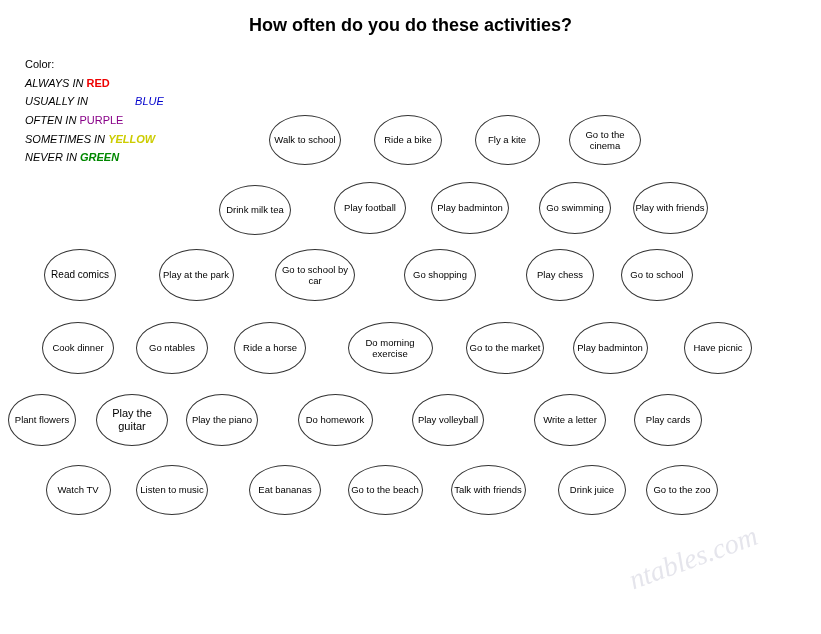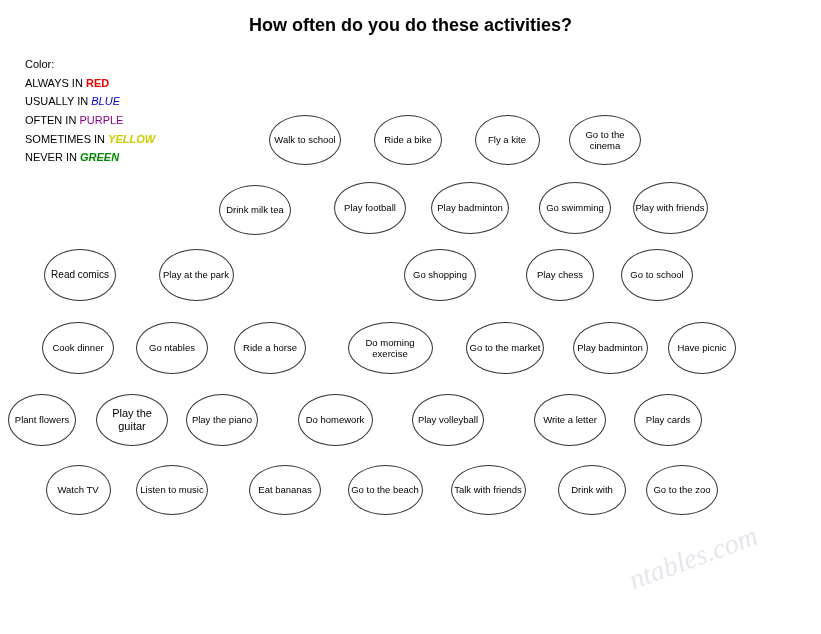--- a/index.html
+++ b/index.html
@@ -26,25 +26,25 @@
       margin-top: 5px;
     }
     .color-legend {
       position: absolute;
       top: 55px;
       left: 25px;
       font-size: 11px;
       line-height: 1.7;
     }
     .red { color: #e00; font-weight: bold; }
-    .blue { color: #00c; font-style: italic; }
+    .blue { color: #00c; font-style: italic; margin-left: 44px; }
     .purple { color: #808; }
     .yellow { color: #cc0; font-style: italic; font-weight: bold; }
     .green { color: #080; font-style: italic; font-weight: bold; }
-    .keyword { text-transform: uppercase; font-size: 11px; }
+    .keyword { font-style: italic; text-transform: uppercase; font-size: 11px; }
 
     
     .bubble {
       position: absolute;
       border: 1.5px solid #333;
       border-radius: 50%;
       display: flex;
       align-items: center;
       justify-content: center;
       text-align: center;
@@ -100,37 +100,38 @@
     <div class="bubble" style="left: 374px; top: 115px; width: 68px; height: 50px; font-size: 9.5px;">Ride a bike</div>
     <div class="bubble" style="left: 474.5px; top: 115px; width: 65px; height: 50px; font-size: 9.5px;">Fly a kite</div>
     <div class="bubble" style="left: 569px; top: 115px; width: 72px; height: 50px; font-size: 9.5px;">Go to the cinema</div>
     <div class="bubble" style="left: 219px; top: 185px; width: 72px; height: 50px; font-size: 9.5px;">Drink milk tea</div>
     <div class="bubble" style="left: 334px; top: 182px; width: 72px; height: 52px; font-size: 9.5px;">Play football</div>
     <div class="bubble" style="left: 431px; top: 182px; width: 78px; height: 52px; font-size: 9.5px;">Play badminton</div>
     <div class="bubble" style="left: 539px; top: 182px; width: 72px; height: 52px; font-size: 9.5px;">Go swimming</div>
     <div class="bubble" style="left: 632.5px; top: 182px; width: 75px; height: 52px; font-size: 9.5px;">Play with friends</div>
     <div class="bubble" style="left: 44px; top: 249px; width: 72px; height: 52px; font-size: 10px;">Read comics</div>
     <div class="bubble" style="left: 158.5px; top: 249px; width: 75px; height: 52px; font-size: 9.5px;">Play at the park</div>
+    <div class="bubble" style="left: 275px; top: 249px; width: 80px; height: 52px; font-size: 9.5px;">Go to school by car</div>
     <div class="bubble" style="left: 404px; top: 249px; width: 72px; height: 52px; font-size: 9.5px;">Go shopping</div>
     <div class="bubble" style="left: 526px; top: 249px; width: 68px; height: 52px; font-size: 9.5px;">Play chess</div>
     <div class="bubble" style="left: 621px; top: 249px; width: 72px; height: 52px; font-size: 9.5px;">Go to school</div>
     <div class="bubble" style="left: 42px; top: 322px; width: 72px; height: 52px; font-size: 9.5px;">Cook dinner</div>
     <div class="bubble" style="left: 136px; top: 322px; width: 72px; height: 52px; font-size: 9.5px;">Go ntables</div>
     <div class="bubble" style="left: 234px; top: 322px; width: 72px; height: 52px; font-size: 9.5px;">Ride a horse</div>
     <div class="bubble" style="left: 347.5px; top: 322px; width: 85px; height: 52px; font-size: 9.5px;">Do morning exercise</div>
     <div class="bubble" style="left: 466px; top: 322px; width: 78px; height: 52px; font-size: 9.5px;">Go to the market</div>
     <div class="bubble" style="left: 572.5px; top: 322px; width: 75px; height: 52px; font-size: 9.5px;">Play badminton</div>
-    <div class="bubble" style="left: 668px; top: 322px; width: 68px; height: 52px; font-size: 9.5px;">Have picnic</div>
+    <div class="bubble" style="left: 684px; top: 322px; width: 68px; height: 52px; font-size: 9.5px;">Have picnic</div>
     <div class="bubble" style="left: 8px; top: 394px; width: 68px; height: 52px; font-size: 9.5px;">Plant flowers</div>
     <div class="bubble" style="left: 96px; top: 394px; width: 72px; height: 52px; font-size: 11px;">Play the guitar</div>
     <div class="bubble" style="left: 186px; top: 394px; width: 72px; height: 52px; font-size: 9.5px;">Play the piano</div>
     <div class="bubble" style="left: 297.5px; top: 394px; width: 75px; height: 52px; font-size: 9.5px;">Do homework</div>
     <div class="bubble" style="left: 412px; top: 394px; width: 72px; height: 52px; font-size: 9.5px;">Play volleyball</div>
     <div class="bubble" style="left: 534px; top: 394px; width: 72px; height: 52px; font-size: 9.5px;">Write a letter</div>
     <div class="bubble" style="left: 634px; top: 394px; width: 68px; height: 52px; font-size: 9.5px;">Play cards</div>
     <div class="bubble" style="left: 45.5px; top: 465px; width: 65px; height: 50px; font-size: 9.5px;">Watch TV</div>
     <div class="bubble" style="left: 136px; top: 465px; width: 72px; height: 50px; font-size: 9.5px;">Listen to music</div>
     <div class="bubble" style="left: 249px; top: 465px; width: 72px; height: 50px; font-size: 9.5px;">Eat bananas</div>
     <div class="bubble" style="left: 347.5px; top: 465px; width: 75px; height: 50px; font-size: 9.5px;">Go to the beach</div>
     <div class="bubble" style="left: 450.5px; top: 465px; width: 75px; height: 50px; font-size: 9.5px;">Talk with friends</div>
-    <div class="bubble" style="left: 558px; top: 465px; width: 68px; height: 50px; font-size: 9.5px;">Drink with</div>
+    <div class="bubble" style="left: 558px; top: 465px; width: 68px; height: 50px; font-size: 9.5px;">Drink juice</div>
     <div class="bubble" style="left: 646px; top: 465px; width: 72px; height: 50px; font-size: 9.5px;">Go to the zoo</div>
   </div>
 
 </body></html>

